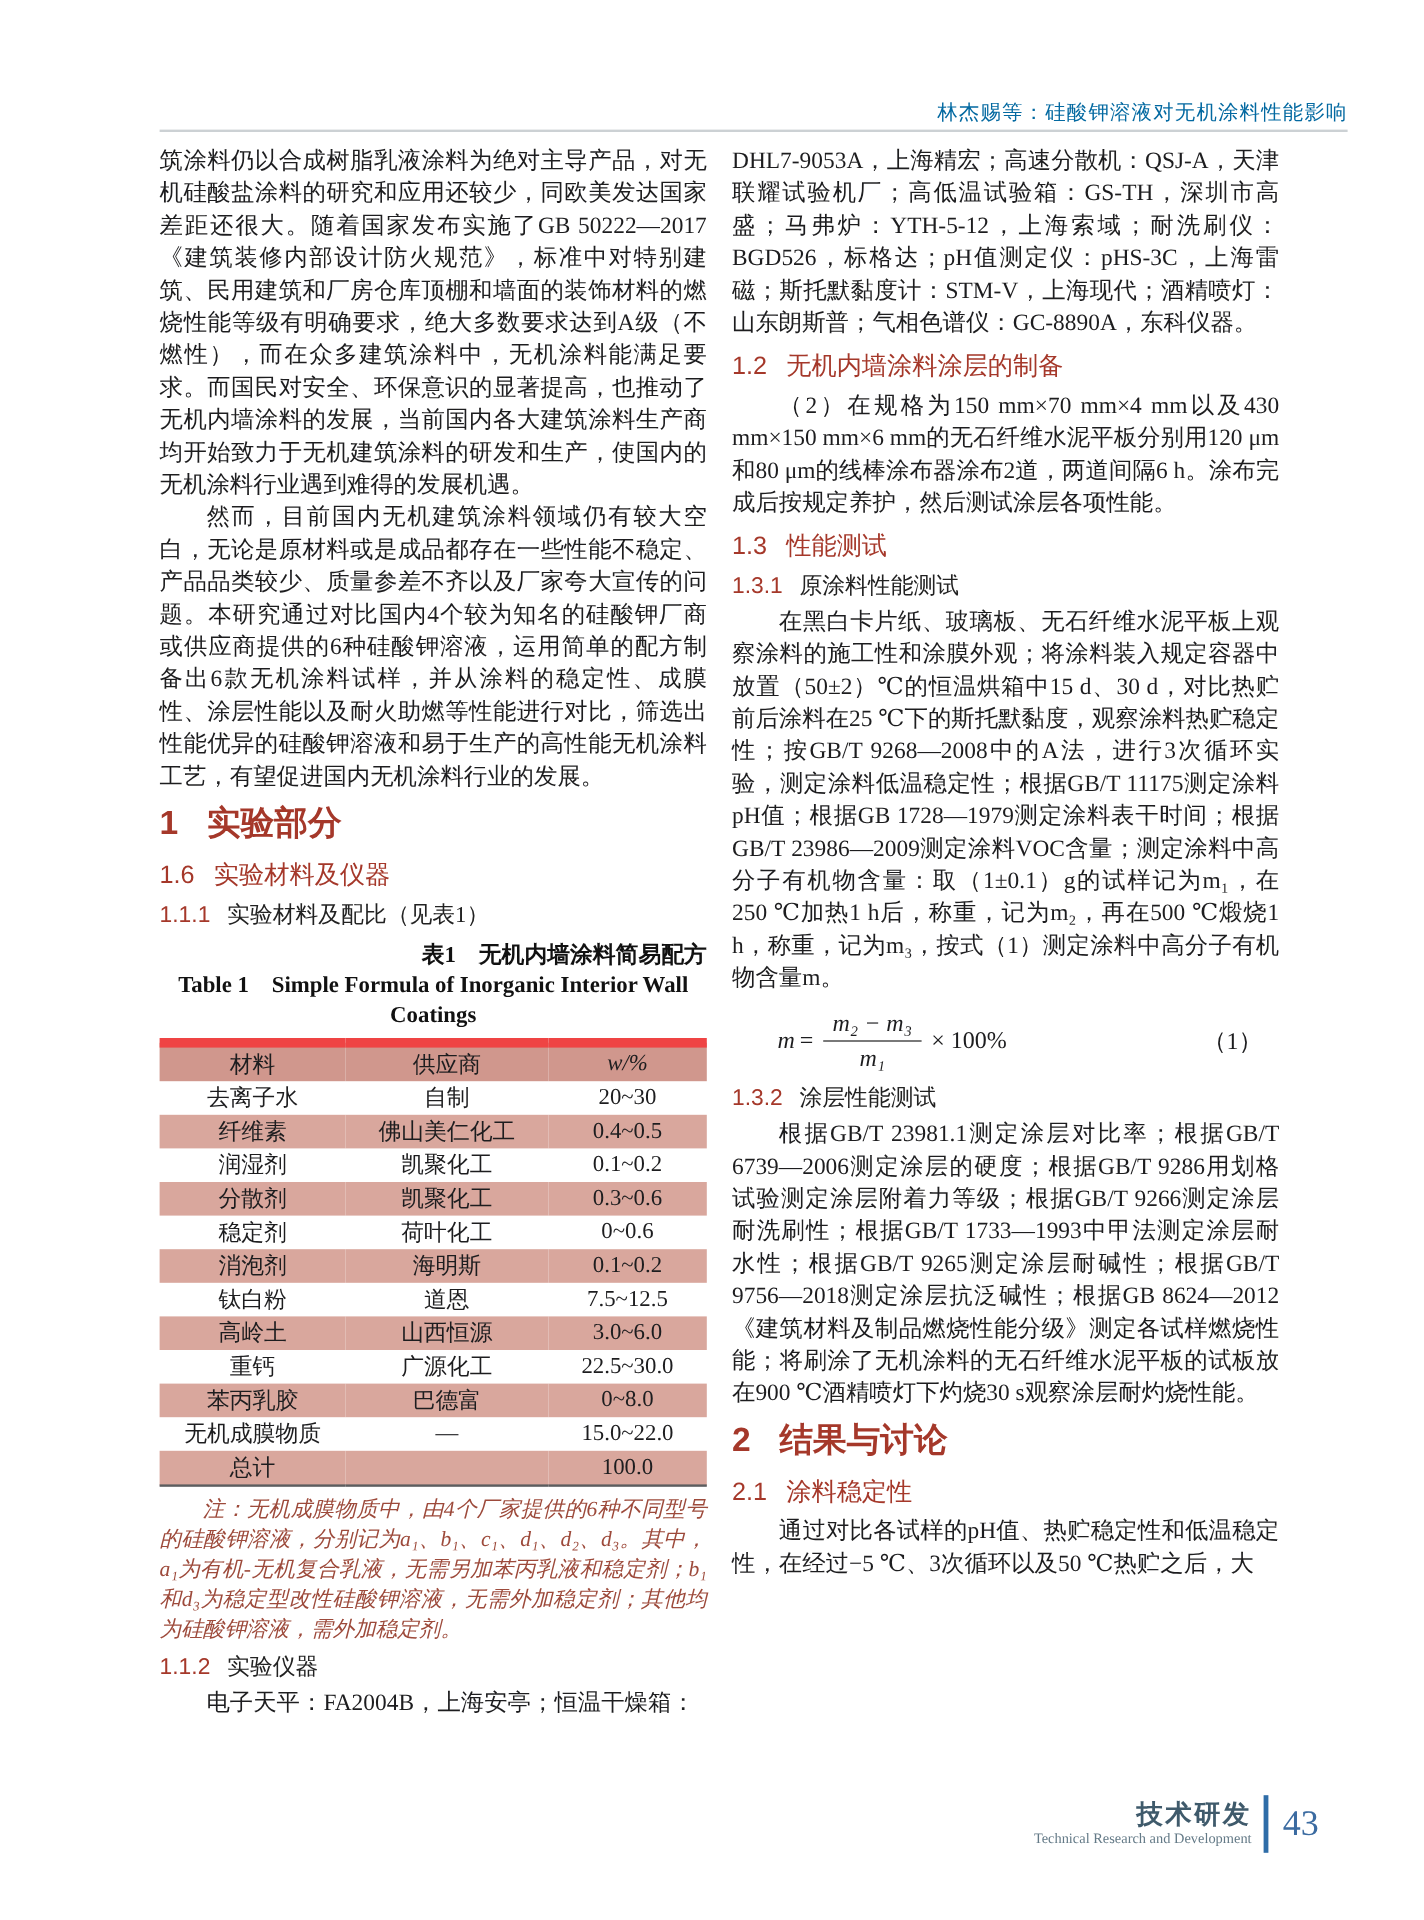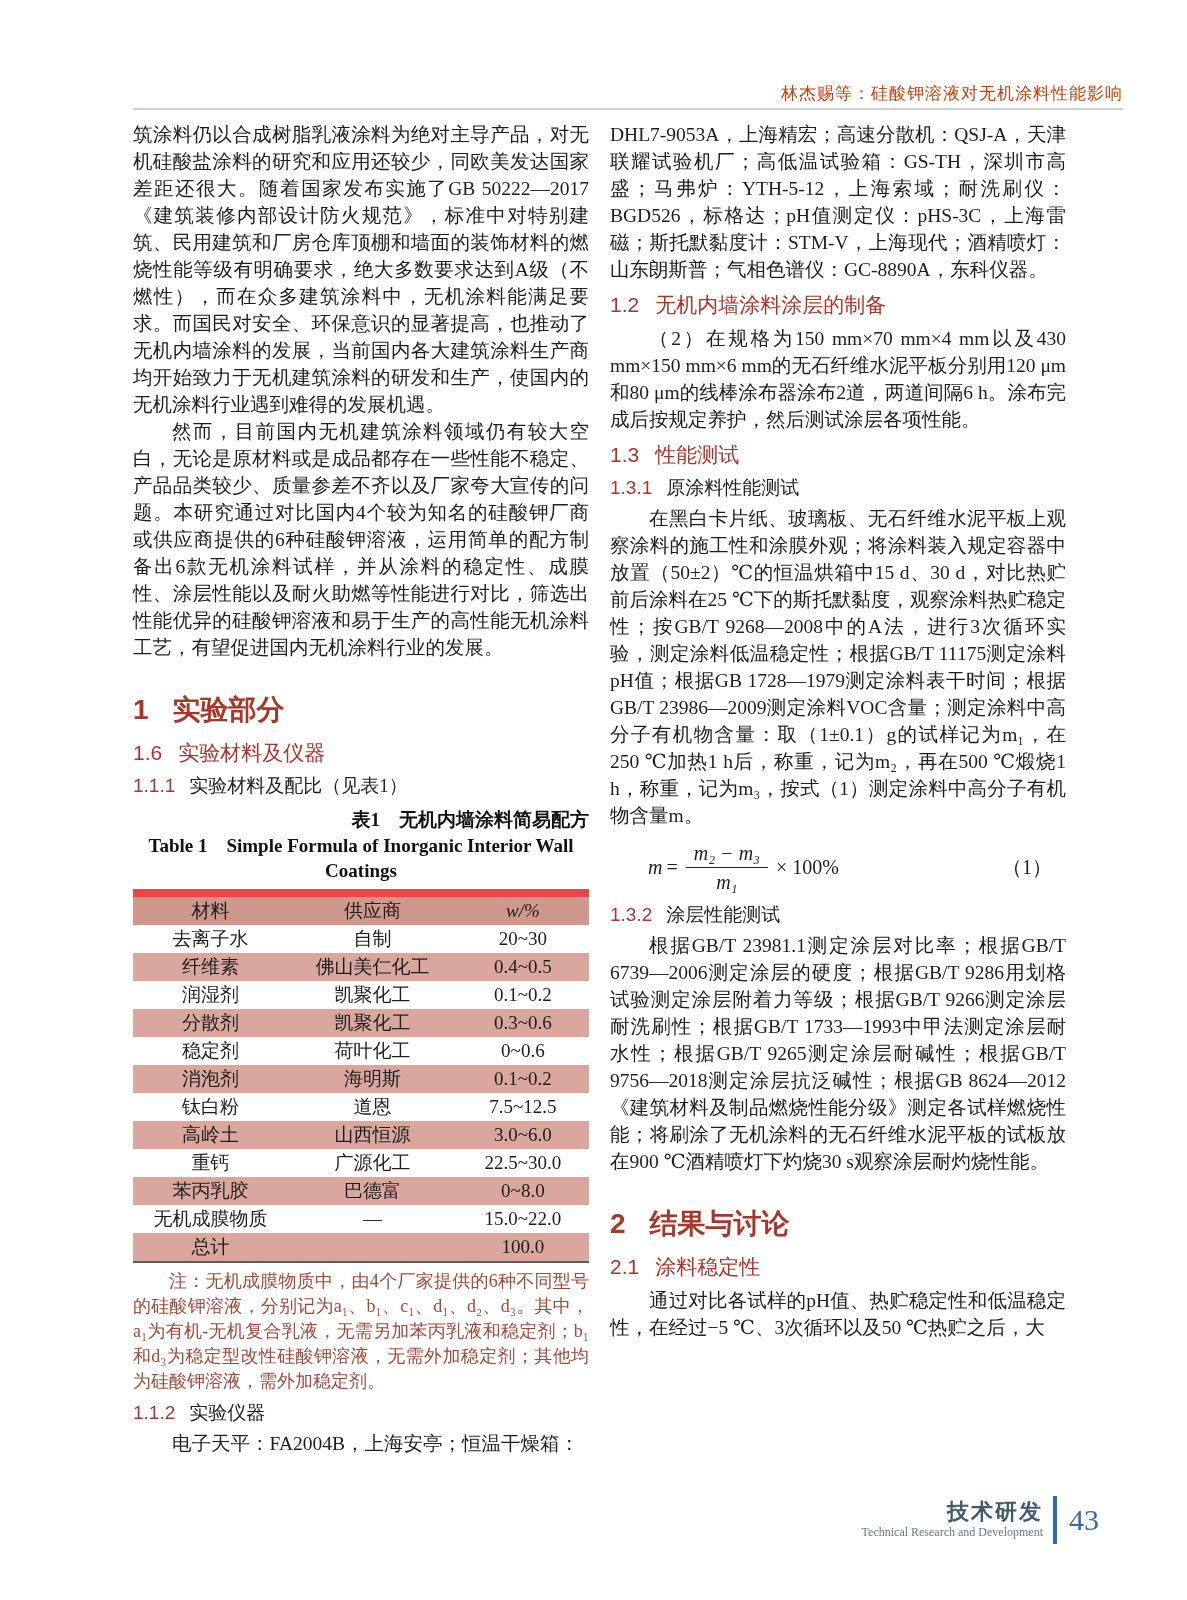--- a/index.html
+++ b/index.html
@@ -4,52 +4,52 @@
 <style>
   html,body{margin:0;padding:0;background:#ffffff;}
   .page{
     position:relative;width:1187px;height:1600px;margin:0 auto;background:#ffffff;
     font-family:"Liberation Serif","DejaVu Serif",serif;color:#1d1d1f;overflow:hidden;
   }
   
   .running-head{
     position:absolute;top:82px;right:64px;
     font-family:"Liberation Sans","DejaVu Sans",sans-serif;
-    font-size:17px;color:#c2410c;letter-spacing:1px;margin-left:24px;
+    font-size:17px;color:#0369a1;letter-spacing:1px;margin-left:24px;
   }
   .head-rule{position:absolute;top:108px;left:133px;width:990px;height:2px;background:#ccd1d4;}
   
   .columns{position:absolute;top:121px;left:133px;width:933px;display:flex;gap:21px;}
   .col{width:456px;}
   .p{font-size:19.5px;line-height:27px;text-align:justify;margin:0;}
   .ind{text-indent:2em;}
   
   .h1{font-family:"Liberation Sans","DejaVu Sans",sans-serif;font-weight:bold;
-      color:#a5382a;font-size:28px;margin:30px 0 10px 0;}
+      color:#a5382a;font-size:28px;margin:6px 0 10px 0;}
   .h1 .num{margin-right:24px;}
   .h2{font-family:"Liberation Sans","DejaVu Sans",sans-serif;font-weight:normal;
       color:#a5382a;font-size:21px;margin:8px 0 6px 0;}
   .h2 .num{margin-right:16px;}
   .h3{font-size:19px;margin:6px 0 4px 0;color:#222;}
   .h3 .num{font-family:"Liberation Sans","DejaVu Sans",sans-serif;color:#a5382a;margin-right:14px;}
   
   .tcap-cn{font-family:Liberation Serif, serif;font-weight:bold;
       font-size:19px;text-align:right;margin-top:8px;color:#111;}
   .tcap-en{font-weight:bold;font-size:19px;text-align:center;color:#111;line-height:25px;}
   
   table.formula-table{width:100%;border-collapse:collapse;margin-top:6px;
       border-top:8px solid #ef4444;border-bottom:2px solid #5c5d5f;
       font-size:19px;}
   table.formula-table th,table.formula-table td{
       height:28px;padding:0 4px;text-align:center;font-weight:normal;vertical-align:middle;}
   .thead-row{background:#d0978d;}
   .shade{background:#d9a79d;}
   .w-italic{font-style:italic;}
   
-  .note{font-size:18px;line-height:25px;color:#9d4a3b;
+  .note{font-size:18px;line-height:25px;color:#9d4a3b;font-style:italic;
       text-align:justify;text-indent:2em;margin:6px 0 4px 0;}
   
   .formula{display:flex;align-items:center;margin:12px 0 8px 0;padding-left:38px;font-size:20px;}
   .f-var{font-style:italic;}
   .f-eq{margin:0 4px;}
   .frac{display:inline-flex;flex-direction:column;text-align:center;line-height:24px;margin:0 4px;}
   .frac .num{border-bottom:1.6px solid #222;padding:0 8px 2px 8px;}
   .frac .den{padding-top:2px;}
   .f-tail{margin-left:4px;}
   .f-tag{margin-left:auto;margin-right:14px;}

